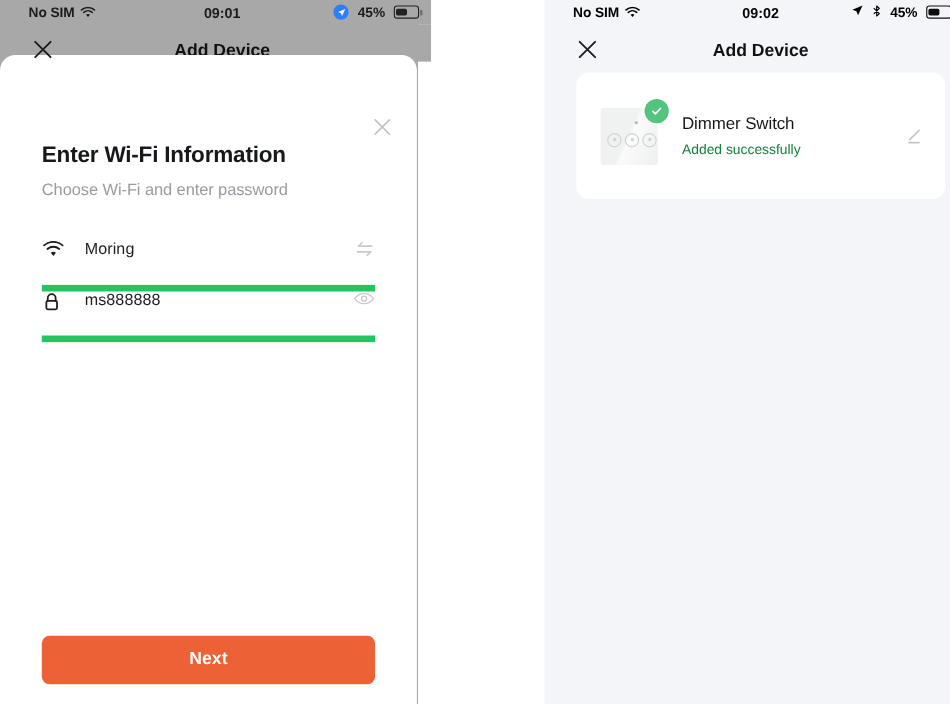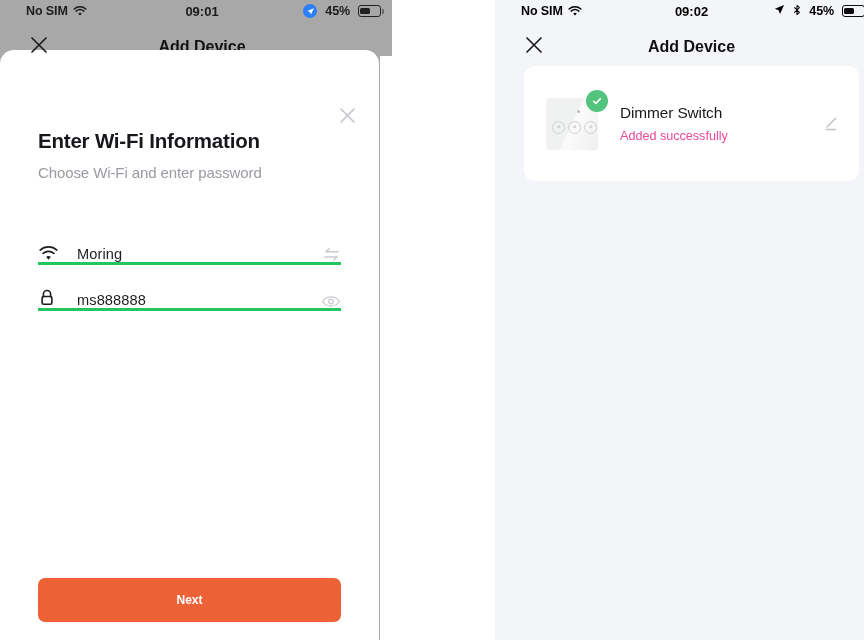--- a/index.html
+++ b/index.html
@@ -151,23 +151,23 @@
   .subtitle {
     margin: 11px 0 0 0;
     font-size: 15px;
     color: #9a9ba1;
     letter-spacing: -0.1px;
   }
 
   .field-list { margin-top: 38px; }
   .field {
     display: flex;
-    align-items: flex-end;
+    align-items: flex-start;
     height: 46px;
-    border-bottom: 3px solid #22c55e;
+    border-bottom: 6px solid #22c55e;
     box-sizing: border-box;
   }
   .field-icon {
     width: 26px;
     display: flex;
     align-items: center;
     justify-content: flex-start;
     flex: 0 0 26px;
   }
   .field-value {
@@ -185,21 +185,21 @@
     cursor: pointer;
   }
 
   
   .primary-btn {
     position: absolute;
     height: 44px;
     background: #ec6136;
     border-radius: 7px;
     color: #ffffff;
-    font-size: 12px;
+    font-size: 16px;
     font-weight: bold;
     display: flex;
     align-items: center;
     justify-content: center;
     border: none;
     cursor: pointer;
     font-family: "Liberation Sans", sans-serif;
   }
   .btn-left  { left: 38px; width: 303px; bottom: 18px; }
   .btn-right { left: 29px; width: 302px; bottom: 17px; }
@@ -269,21 +269,21 @@
   }
   .device-text { margin-left: 22px; flex: 1; }
   .device-name {
     font-size: 15.4px;
     color: #17181c;
     letter-spacing: -0.1px;
   }
   .device-status {
     margin-top: 7px;
     font-size: 12.6px;
-    color: #ec4899;
+    color: #15803d;
   }
   .edit-icon { width: 20px; height: 20px; cursor: pointer; flex: 0 0 20px; }
 </style>
 </head>
 <body>
 
 <div class="phone phone-left">
 
   <div class="dim-backdrop"></div>
 

